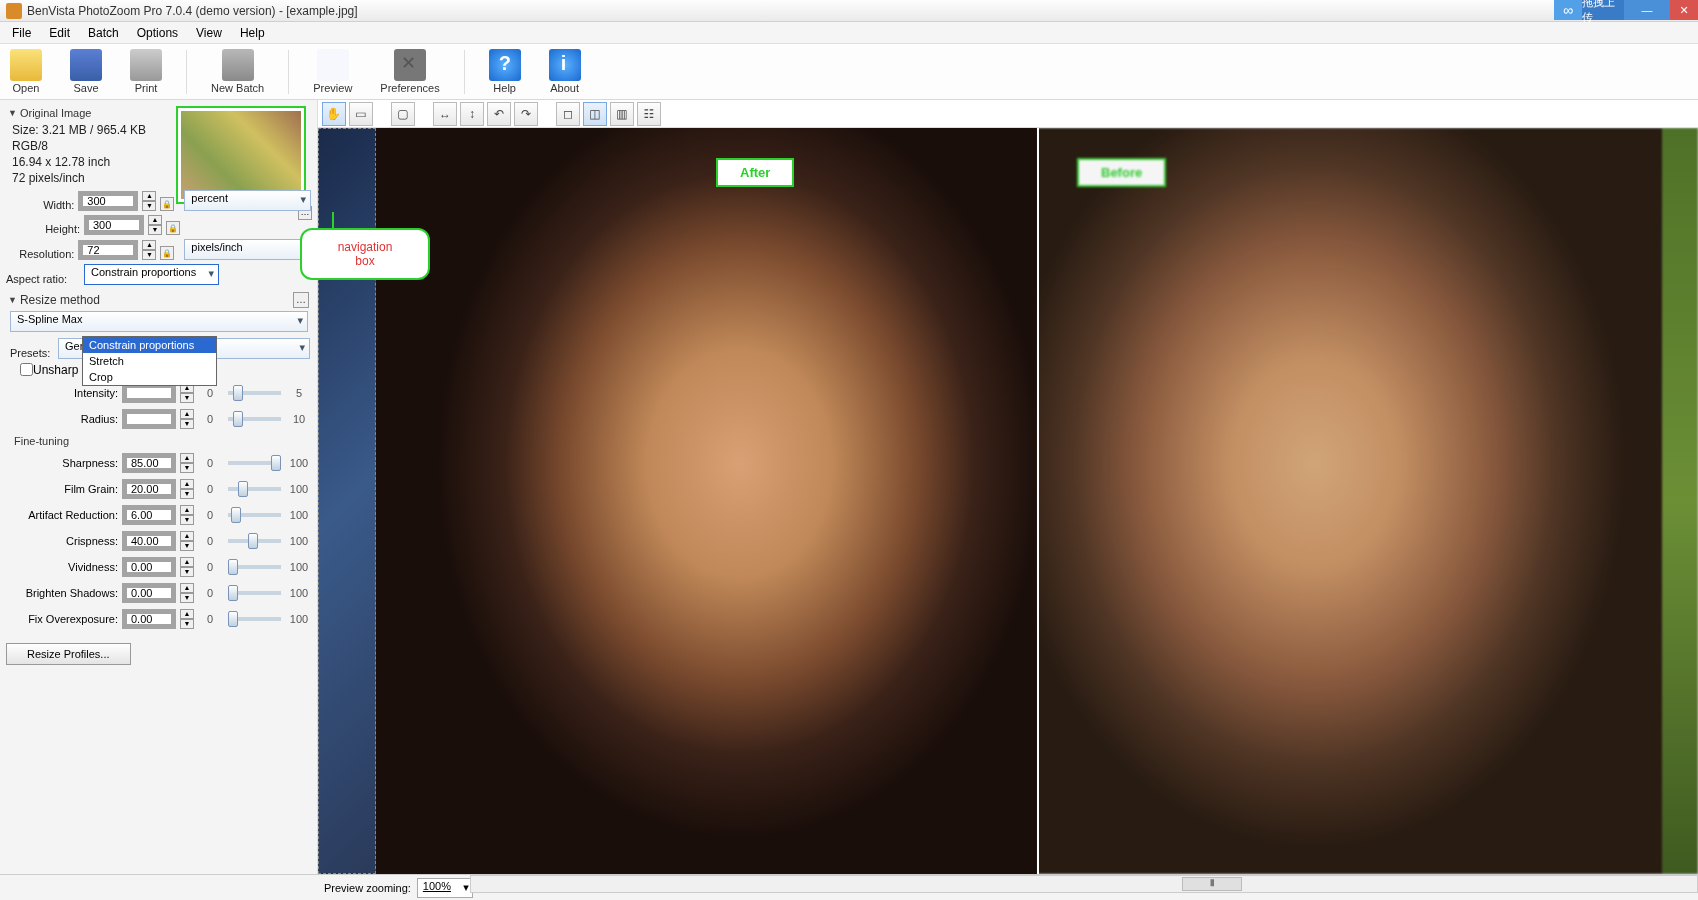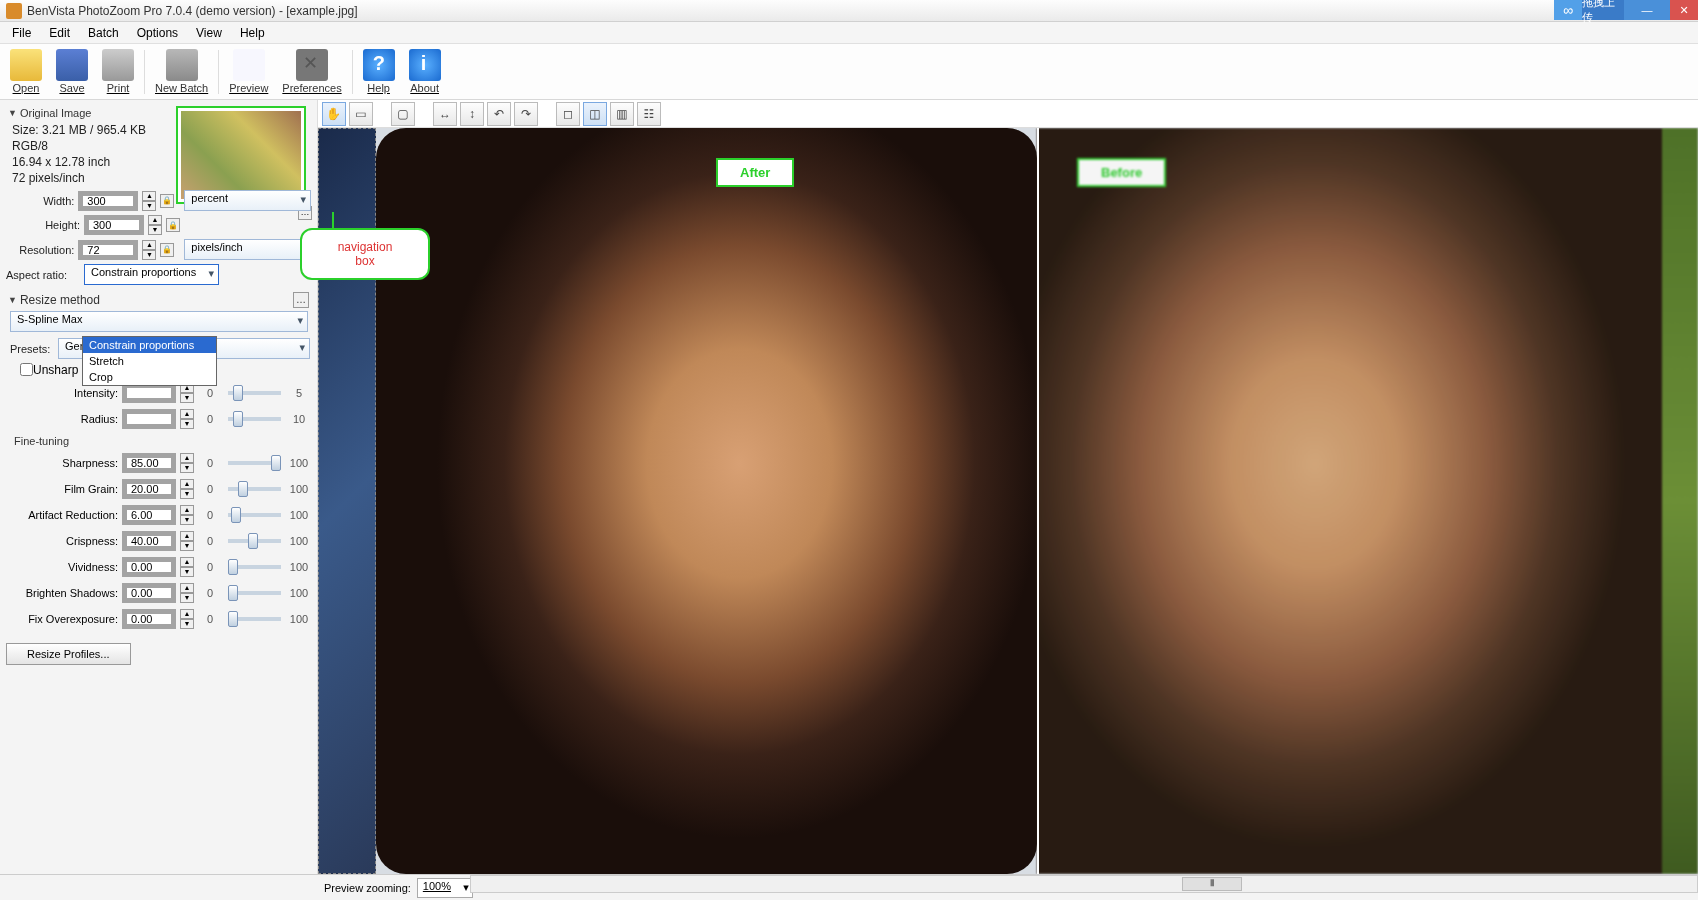--- a/index.html
+++ b/index.html
@@ -7,21 +7,21 @@
 .titlebar { height: 22px; background: linear-gradient(#fdfdfd,#eaeaea); display:flex; align-items:center; padding-left:6px; border-bottom:1px solid #d0d0d0; }
 .titlebar .appicon { width:16px; height:16px; background:#d98b2b; border-radius:2px; margin-right:5px; }
 .titlebar .title { color:#333; }
 .winbtns { position:absolute; right:0; top:0; display:flex; height:20px; }
 .winbtn { width:46px; height:20px; background:#4a90d9; color:#fff; display:flex; align-items:center; justify-content:center; font-size:11px; }
 .winbtn.close { background:#d9534f; width:28px; }
 .winbtn.blue2 { background:#3a7bc8; width:42px; }
 .winbtn.ext { background:#52a0e8; width:28px; font-size:14px; }
 .menubar { height:22px; background:#f5f5f5; display:flex; align-items:center; padding-left:4px; border-bottom:1px solid #e0e0e0; gap:2px; }
 .menubar span { padding:2px 8px; cursor:default; }
-.toolbar { height:56px; background:#fdfdfd; display:flex; align-items:center; padding:2px 4px; border-bottom:1px solid #d8d8d8; gap:2px;text-decoration:underline; }
+.toolbar { height:56px; background:#fdfdfd; display:flex; align-items:center; padding:2px 4px; border-bottom:1px solid #d8d8d8; gap:16px; }
 .tbtn { display:flex; flex-direction:column; align-items:center; justify-content:center; padding:2px 6px; min-width:40px; cursor:default; }
 .tbtn .ticon { width:32px; height:32px; border-radius:3px; margin-bottom:1px; }
 .tbtn .tlabel { font-size:11px; color:#333; }
 .sep { width:1px; height:44px; background:#ddd; margin:0 2px; }
 .ic-open { background:linear-gradient(#fae27a,#e8b93a); }
 .ic-save { background:linear-gradient(#5b7fd4,#3a5fa8); }
 .ic-print { background:linear-gradient(#ccc,#999); }
 .ic-batch { background:linear-gradient(#b8b8b8,#8a8a8a); border-radius:50% 50% 10% 10%; }
 .ic-preview { background:#eef; opacity:.4; }
 .ic-prefs { background:#777; position:relative; }
@@ -36,21 +36,21 @@
 .section-hdr { font-size:11px; color:#333; padding:3px 2px; display:flex; align-items:center; }
 .section-hdr::before { content:"▼"; font-size:9px; margin-right:3px; color:#444; }
 .newsize-hdr { border:2px solid #d33; padding:1px 3px; display:inline-block; margin-top:4px; }
 .infoline { font-size:12px; color:#222; padding:1px 2px 1px 6px; }
 .navbox { position:absolute; left:176px; top:6px; width:130px; height:98px; border:2px solid #2bd02b; background:#fff; padding:3px; }
 .navbox-inner { width:100%; height:100%; background:linear-gradient(45deg,#c8a070,#8aa050,#d0c060,#a07050); }
 .ellipsis-btn { position:absolute; left:298px; top:106px; width:14px; height:14px; border:1px solid #999; background:#f0f0f0; font-size:9px; text-align:center; line-height:11px; }
 .callout { position:absolute; left:300px; top:228px; width:130px; height:52px; border:2px solid #2bd02b; border-radius:12px; background:#fff; display:flex; align-items:center; justify-content:center; color:#d33; font-size:13px; text-align:center; z-index:5; }
 .callout::before { content:""; position:absolute; top:-18px; left:30px; width:2px; height:18px; background:#2bd02b; }
 
-.fieldrow { display:flex; align-items:center; margin:4px 0; gap:4px; }
+.fieldrow { display:flex; align-items:flex-end; margin:4px 0; gap:4px; }
 .fieldrow label { width:74px; text-align:right; font-size:11px; color:#222; }
 .numinput { width:60px; height:20px; border:5px solid #a3a3a3; background:#fff; padding:1px 4px; font-size:11px; }
 .spin { display:flex; flex-direction:column; }
 .spin button { width:14px; height:10px; font-size:7px; border:1px solid #999; background:#f0f0f0; padding:0; line-height:6px; }
 .lockcol { display:flex; flex-direction:column; gap:0; }
 .lockcol button { width:14px; height:14px; font-size:8px; border:1px solid #999; background:#f0f0f0; }
 .combo { height:21px; border:1px solid #a0b8d8; background:linear-gradient(#fff,#e8f0f8); padding:1px 18px 1px 6px; font-size:11px; position:relative; }
 .combo::after { content:"▾"; position:absolute; right:4px; top:2px; color:#456; }
 .combo.wide { width:135px; }
 .combo.full { width:250px; }
@@ -71,21 +71,21 @@
 
 .previewarea { flex:1; background:#fff; position:relative; display:flex; flex-direction:column; }
 .previewtoolbar { height:28px; display:flex; align-items:center; padding:2px 4px; gap:3px; border-bottom:1px solid #ddd; }
 .ptbtn { width:24px; height:24px; border:1px solid #bbb; background:linear-gradient(#fdfdfd,#e8e8e8); display:flex; align-items:center; justify-content:center; font-size:12px; color:#444; }
 .ptbtn.active { border:1px solid #7aa8e0; background:linear-gradient(#eaf2fc,#cde0f5); }
 .ptgap { width:12px; }
 .imgpane { flex:1; display:flex; background:#d8dde3; position:relative; overflow:hidden; }
 .thumbstrip { width:58px; background:linear-gradient(135deg,#1a2a4a,#3a5a8a,#2a3a5a); border:1px dashed #888; }
 .splitview { flex:1; display:flex; position:relative; }
 .half { flex:1; position:relative; overflow:hidden; }
-.half.after { background:radial-gradient(ellipse 420px 520px at 55% 45%, #d8a074 0%, #c08858 22%, #7a4a2e 42%, #3a2218 56%, #1a0e0a 72%);border-radius:30px; }
+.half.after { background:radial-gradient(ellipse 420px 520px at 55% 45%, #d8a074 0%, #c08858 22%, #7a4a2e 42%, #3a2218 56%, #1a0e0a 72%); }
 .half.before { background:radial-gradient(ellipse 420px 520px at 42% 45%, #d8a878 0%, #c89060 20%, #8a5638 42%, #4a2e1c 58%, #201208 74%); filter: blur(1px) contrast(0.92); image-rendering: pixelated; }
 .greenstrip { position:absolute; right:0; top:0; width:36px; height:100%; background:linear-gradient(#4a7020,#6a9030,#3a5818); }
 .badge { position:absolute; top:30px; padding:5px 22px; border:2px solid #2bd02b; background:#fff; color:#2bd02b; font-weight:bold; font-size:13px; z-index:3; }
 .badge.after { left:340px; }
 .badge.before { left:40px; }
 .splitline { position:absolute; left:50%; top:0; width:2px; height:100%; background:#fff; z-index:2; }
 
 .statusbar { height:26px; background:#f4f4f4; border-top:1px solid #ccc; display:flex; align-items:center; padding:0 8px; gap:6px; position:relative; }
 .statusbar .scroll-track { position:absolute; left:320px; right:0; top:0; height:18px; border:1px solid #ccc; background:#f0f0f0; }
 .statusbar .scroll-thumb { position:absolute; left:58%; top:1px; width:60px; height:14px; background:#e0e0e0; border:1px solid #bbb; font-size:9px; text-align:center; }

